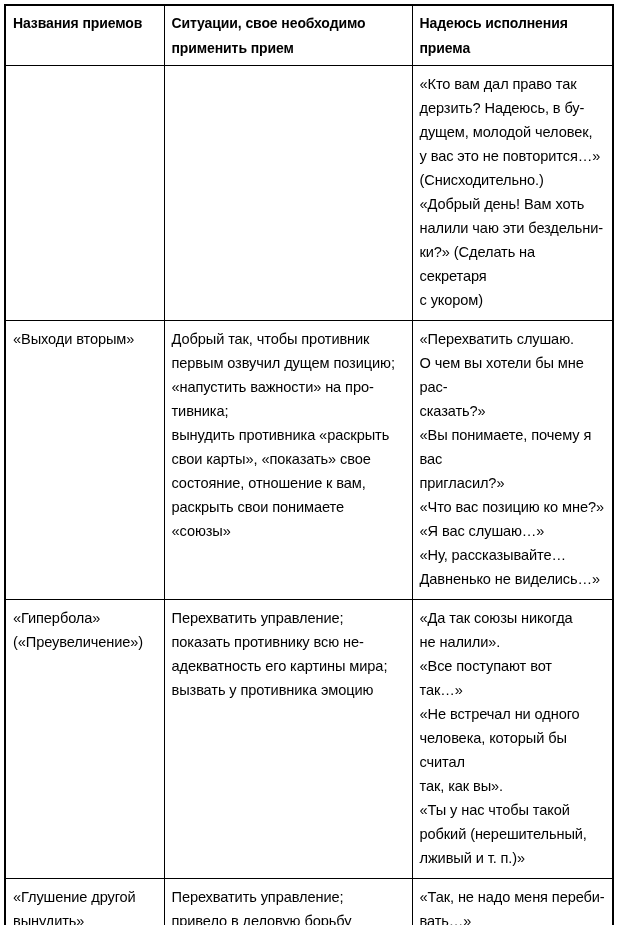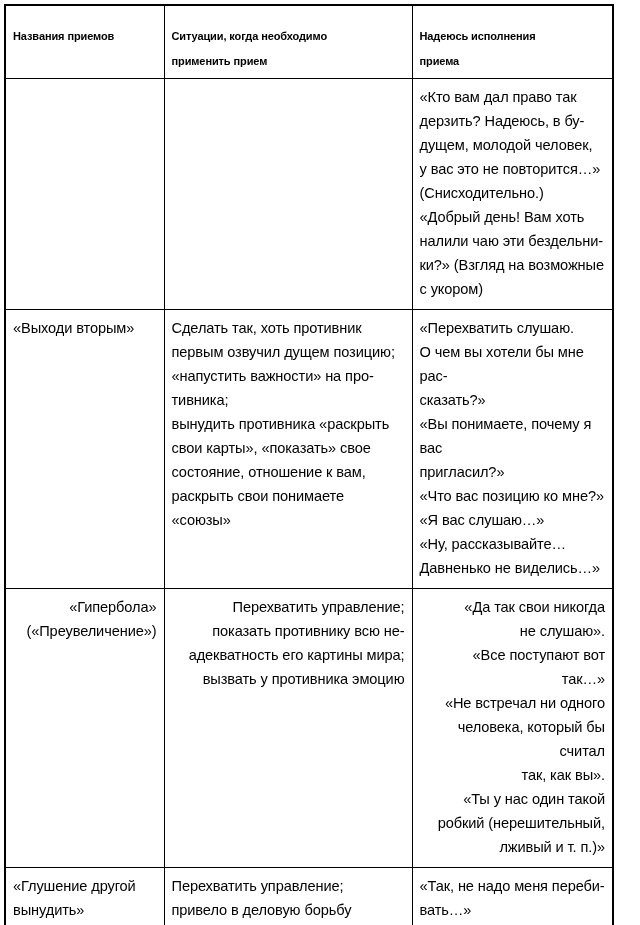--- a/index.html
+++ b/index.html
@@ -42,43 +42,43 @@
     vertical-align: top;
     padding: 6px 7px 8px 7px;
     text-align: left;
     font-size: 14.6px;
     line-height: 24px;
     letter-spacing: -0.1px;
   }
 
   table.techniques thead th {
     font-weight: bold;
-    font-size: 11px;
-    padding-top: 18px;
+    font-size: 14px;
+    padding-top: 5px;
     padding-bottom: 5px;
     line-height: 24.5px;
   }
 
   table.techniques tbody td {
     font-weight: normal;
   }
 
   .cell-lines {
     display: block;
   }
 
   .line {
     display: block;
     white-space: pre-wrap;
   }
 
   
   tr.row-0 td { height: 200px; }
   tr.row-1 td { height: 214px; }
-  tr.row-2 td { height: 232px; text-align: right; }
+  tr.row-2 td { height: 232px; }
   tr.row-3 td { height: 162px; }
 
   td.col-name {
     padding-right: 4px;
   }
 
   td.col-variants {
     padding-left: 8px;
   }
 
@@ -101,21 +101,21 @@
 
     <thead>
       <tr>
         <th class="col-name">
           <span class="cell-lines">
               <span class="line">Названия приемов</span>
             </span>
         </th>
         <th>
           <span class="cell-lines">
-              <span class="line">Ситуации, когда необходимо</span>
+              <span class="line">Ситуации, свое необходимо</span>
               <span class="line">применить прием</span>
             </span>
         </th>
         <th class="col-variants">
           <span class="cell-lines">
               <span class="line">Надеюсь исполнения</span>
               <span class="line">приема</span>
             </span>
         </th>
       </tr>
@@ -131,35 +131,35 @@
         </td>
         <td class="col-variants">
           <span class="cell-lines">
               <span class="line">«Кто вам дал право так</span>
               <span class="line">дерзить? Надеюсь, в бу-</span>
               <span class="line">дущем, молодой человек,</span>
               <span class="line">у вас это не повторится…»</span>
               <span class="line">(Снисходительно.)</span>
               <span class="line">«Добрый день! Вам хоть</span>
               <span class="line">налили чаю эти бездельни-</span>
-              <span class="line">ки?» (Взгляд на возможные</span>
+              <span class="line">ки?» (Сделать на секретаря</span>
               <span class="line">с укором)</span>
             </span>
         </td>
       </tr>
 
       <tr class="row-1">
         <td class="col-name">
           <span class="cell-lines">
               <span class="line">«Выходи вторым»</span>
             </span>
         </td>
         <td>
           <span class="cell-lines">
-              <span class="line">Сделать так, хоть противник</span>
+              <span class="line">Добрый так, чтобы противник</span>
               <span class="line">первым озвучил дущем позицию;</span>
               <span class="line">«напустить важности» на про-</span>
               <span class="line">тивника;</span>
               <span class="line">вынудить противника «раскрыть</span>
               <span class="line">свои карты», «показать» свое</span>
               <span class="line">состояние, отношение к вам,</span>
               <span class="line">раскрыть свои понимаете</span>
               <span class="line">«союзы»</span>
             </span>
         </td>
@@ -188,28 +188,28 @@
         <td>
           <span class="cell-lines">
               <span class="line">Перехватить управление;</span>
               <span class="line">показать противнику всю не-</span>
               <span class="line">адекватность его картины мира;</span>
               <span class="line">вызвать у противника эмоцию</span>
             </span>
         </td>
         <td class="col-variants">
           <span class="cell-lines">
-              <span class="line">«Да так свои никогда</span>
-              <span class="line">не слушаю».</span>
+              <span class="line">«Да так союзы никогда</span>
+              <span class="line">не налили».</span>
               <span class="line">«Все поступают вот</span>
               <span class="line">так…»</span>
               <span class="line">«Не встречал ни одного</span>
               <span class="line">человека, который бы считал</span>
               <span class="line">так, как вы».</span>
-              <span class="line">«Ты у нас один такой</span>
+              <span class="line">«Ты у нас чтобы такой</span>
               <span class="line">робкий (нерешительный,</span>
               <span class="line">лживый и т. п.)»</span>
             </span>
         </td>
       </tr>
 
       <tr class="row-3">
         <td class="col-name">
           <span class="cell-lines">
               <span class="line">«Глушение другой</span>

